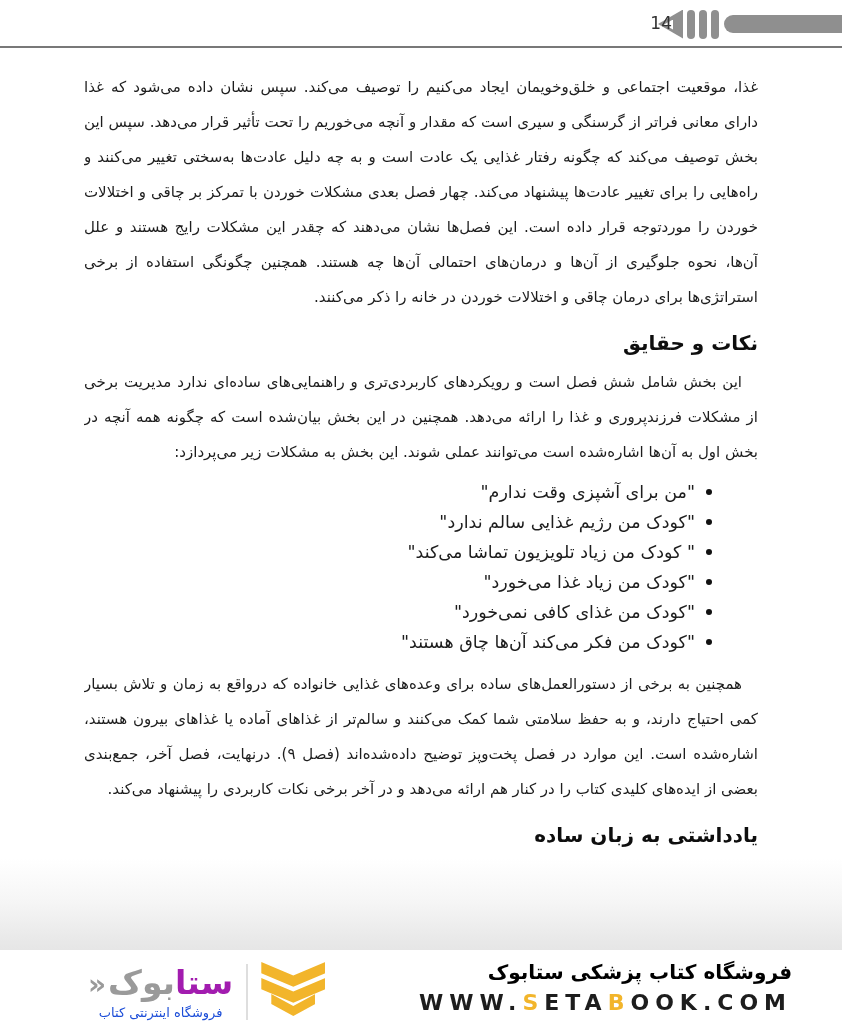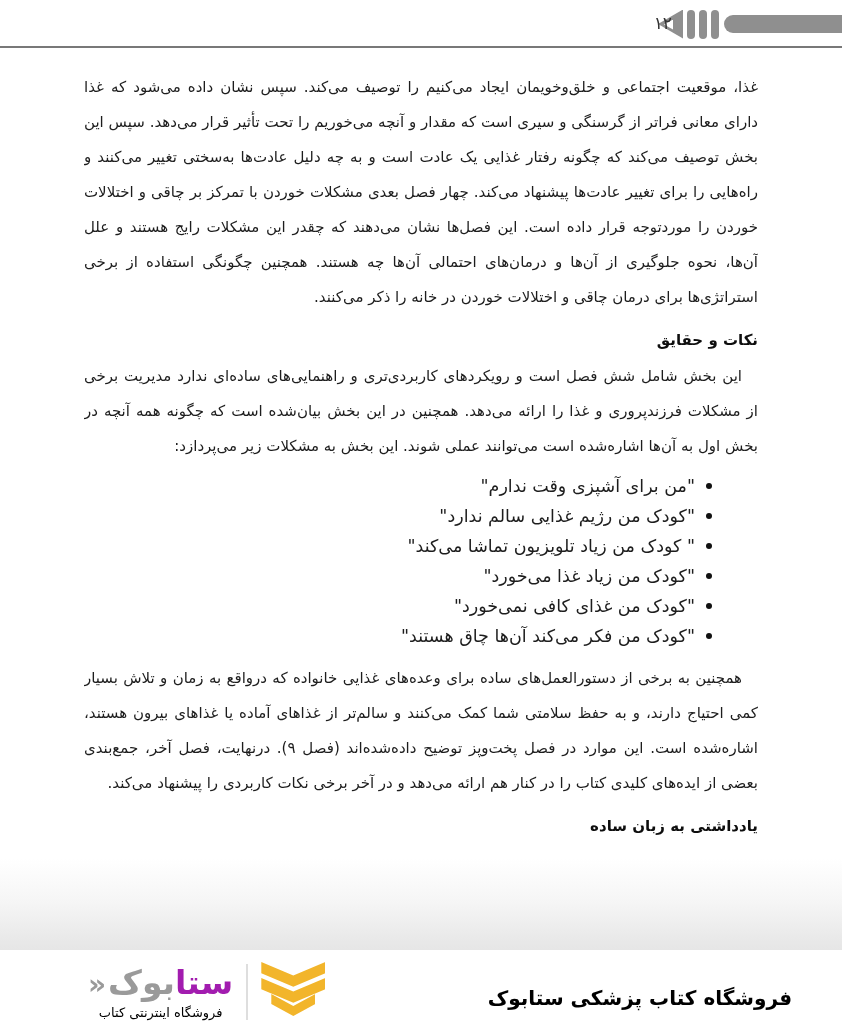--- a/index.html
+++ b/index.html
@@ -24,38 +24,38 @@
   .header-text { position:absolute; top:13px; right:170px; display:flex; direction:rtl;
                  align-items:baseline; gap:17px; color:#333333; font-size:17px; }
 
   
   .content {
     position:absolute; top:70px; right:84px; left:84px; height:880px;
     overflow:hidden; color:#1d1d1d;
   }
   .para { font-size:15px; line-height:35px; text-align:justify; margin-bottom:7px; }
   .para.indent { text-indent:16px; }
-  .h { font-size:15px; font-weight:bold; color:#0e0e0e; margin:16px 0 10px; }
+  .h { font-size:20px; font-weight:bold; color:#0e0e0e; margin:16px 0 10px; }
   .bullets { list-style:none; margin:2px 0 10px; padding-right:46px; }
   .bullets li { position:relative; padding-right:17px; font-size:17.5px; line-height:30px; }
   .dot { position:absolute; right:0; top:12px; width:6px; height:6px; border-radius:50%; background:#111111; }
 
   
   .fade { position:absolute; left:0; right:0; top:858px; height:92px; pointer-events:none;
     background:linear-gradient(180deg, rgba(130,130,130,0) 0%, rgba(130,130,130,0.07) 45%, rgba(130,130,130,0.18) 90%, rgba(130,130,130,0.20) 100%); }
 
   
   .footer { position:absolute; left:0; right:0; bottom:0; height:73px; background:#ffffff; z-index:5; }
   .logo { position:absolute; left:88px; bottom:1px; display:flex; direction:ltr; align-items:center; gap:13px; }
   .wordmark-col { display:flex; flex-direction:column; align-items:center; }
   .wordmark { display:flex; direction:rtl; align-items:baseline; font-weight:bold; font-size:33px; line-height:36px; }
   .wm-gold { color:#a21caf; }
   .wm-gray { color:#9A9A9A; }
   .wm-guillemet { font-size:28px; margin-right:2px; }
-  .tagline { font-size:13px; color:#000000; margin-top:2px; }
+  .tagline { font-size:13px; color:#1d4ed8; margin-top:2px; }
   .logo-divider { width:2px; height:56px; background:#dedede; }
   .emblem { position:relative; width:64px; height:60px; }
   .chev { position:absolute; background:#F2B52B;
           clip-path:polygon(0 0, 50% 50%, 100% 0, 100% 42%, 50% 92%, 0 42%); }
   .chev.c1 { left:0; top:0;  width:64px; height:27px; }
   .chev.c2 { left:0; top:16px; width:64px; height:27px; }
   .chev.c3 { left:10px; top:32px; width:44px; height:24px; }
   .footer-text { position:absolute; right:50px; bottom:7px; text-align:right; direction:ltr; }
   .store { direction:rtl; font-size:20px; font-weight:bold; color:#000000; line-height:26px; margin-bottom:5px; }
   .url { font-size:22px; font-weight:bold; color:#1d1d1d; letter-spacing:6px; line-height:26px; white-space:nowrap; }
@@ -70,21 +70,21 @@
     <div class="ornament">
       <div class="tri">
         <div class="tri-inner"></div>
       </div>
       <div class="pill"></div>
       <div class="pill"></div>
       <div class="pill"></div>
       <div class="edgebar"></div>
     </div>
     <div class="header-text">
-      <span>۱۲</span>
+      <span>14</span>
     </div>
     <div class="header-rule"></div>
   </div>
 
   <div class="content">
     <p class="para">غذا، موقعیت اجتماعی و خلق‌وخویمان ایجاد می‌کنیم را توصیف می‌کند. سپس نشان داده می‌شود که غذا دارای معانی فراتر از گرسنگی و سیری است که مقدار و آنچه می‌خوریم را تحت تأثیر قرار می‌دهد. سپس این بخش توصیف می‌کند که چگونه رفتار غذایی یک عادت است و به چه دلیل عادت‌ها به‌سختی تغییر می‌کنند و راه‌هایی را برای تغییر عادت‌ها پیشنهاد می‌کند. چهار فصل بعدی مشکلات خوردن با تمرکز بر چاقی و اختلالات خوردن را موردتوجه قرار داده است. این فصل‌ها نشان می‌دهند که چقدر این مشکلات رایج هستند و علل آن‌ها، نحوه جلوگیری از آن‌ها و درمان‌های احتمالی آن‌ها چه هستند. همچنین چگونگی استفاده از برخی استراتژی‌ها برای درمان چاقی و اختلالات خوردن در خانه را ذکر می‌کنند.</p>
 
     <h2 class="h">نکات و حقایق</h2>
     <p class="para indent">این بخش شامل شش فصل است و رویکردهای کاربردی‌تری و راهنمایی‌های ساده‌ای ندارد مدیریت برخی از مشکلات فرزندپروری و غذا را ارائه می‌دهد. همچنین در این بخش بیان‌شده است که چگونه همه آنچه در بخش اول به آن‌ها اشاره‌شده است می‌توانند عملی شوند. این بخش به مشکلات زیر می‌پردازد:</p>
 
@@ -117,16 +117,19 @@
       </div>
       <div class="logo-divider"></div>
       <div class="emblem">
         <div class="chev c1"></div>
         <div class="chev c2"></div>
         <div class="chev c3"></div>
       </div>
     </div>
     <div class="footer-text">
       <div class="store">فروشگاه کتاب پزشکی ستابوک</div>
+      <div class="url">
+        <span>WWW.</span><span class="gold">S</span><span>ETA</span><span class="gold">B</span><span>OOK.COM</span>
+      </div>
     </div>
   </div>
 
 </div>
 
 </body></html>

